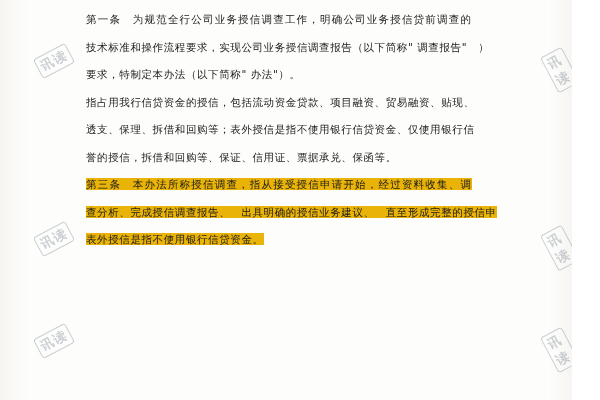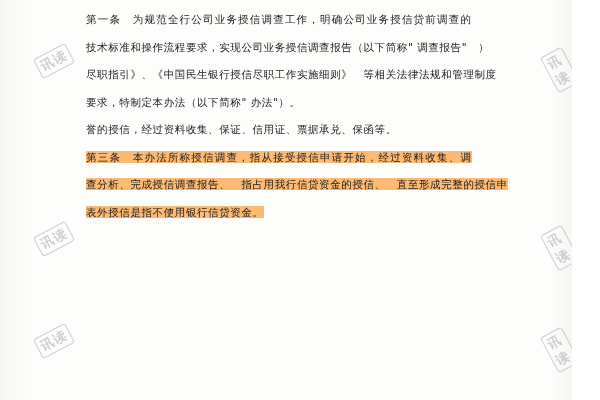--- a/index.html
+++ b/index.html
@@ -35,21 +35,21 @@
     line-height: 27.5px;
     letter-spacing: 0.6px;
     text-align: justify;
     text-justify: inter-ideograph;
   }
   .line {
     display: block;
     white-space: nowrap;
   }
   .hl {
-    background: #fdba74;
+    background: #eab308;
   }
   .lead {
     letter-spacing: 1.2px;
   }
   
   .edge-left {
     position: absolute;
     left: 0; top: 0;
     width: 34px; height: 400px;
     background: linear-gradient(to right, #f1efe9, #ffffff);
@@ -89,31 +89,32 @@
 <div id="page">
 
   <div class="edge-left"></div>
   <div class="edge-right"></div>
 
   <div class="doc-body">
 
     <p class="para">
       <span class="line lead">第一条　为规范全行公司业务授信调查工作，明确公司业务授信贷前调查的</span>
       <span class="line">技术标准和操作流程要求，实现公司业务授信调查报告（以下简称" 调查报告"　）</span>
-      <span class="line">尽职指引》、《中国民生银行授信尽职工作实施细则》　等相关法律法规和管理制度</span>
       <span class="line">要求，特制定本办法（以下简称" 办法"）。</span>
     </p>
 
     <p class="para">
-      <span class="line">誉的授信，经过资料收集、保证、信用证、票据承兑、保函等。</span>
+      <span class="line">指占用我行信贷资金的授信，包括流动资金贷款、项目融资、贸易融资、贴现、</span>
+      <span class="line">透支、保理、拆借和回购等；表外授信是指不使用银行信贷资金、仅使用银行信</span>
+      <span class="line">誉的授信，拆借和回购等、保证、信用证、票据承兑、保函等。</span>
     </p>
 
     <p class="para">
       <span class="line lead"><span class="hl">第三条　本办法所称授信调查，指从接受授信申请开始，经过资料收集、调</span></span>
-      <span class="line"><span class="hl">查分析、完成授信调查报告、　指占用我行信贷资金的授信、　直至形成完整的授信申</span></span>
+      <span class="line"><span class="hl">查分析、完成授信调查报告、　出具明确的授信业务建议、　直至形成完整的授信申</span></span>
       <span class="line"><span class="hl">表外授信是指不使用银行信贷资金。</span></span>
     </p>
 
 
   </div>
 
   <div class="wm wm-1">讯读</div>
   <div class="wm wm-2">讯读</div>
   <div class="wm wm-6">讯读</div>
   <div class="wm wm-3">讯读</div>

